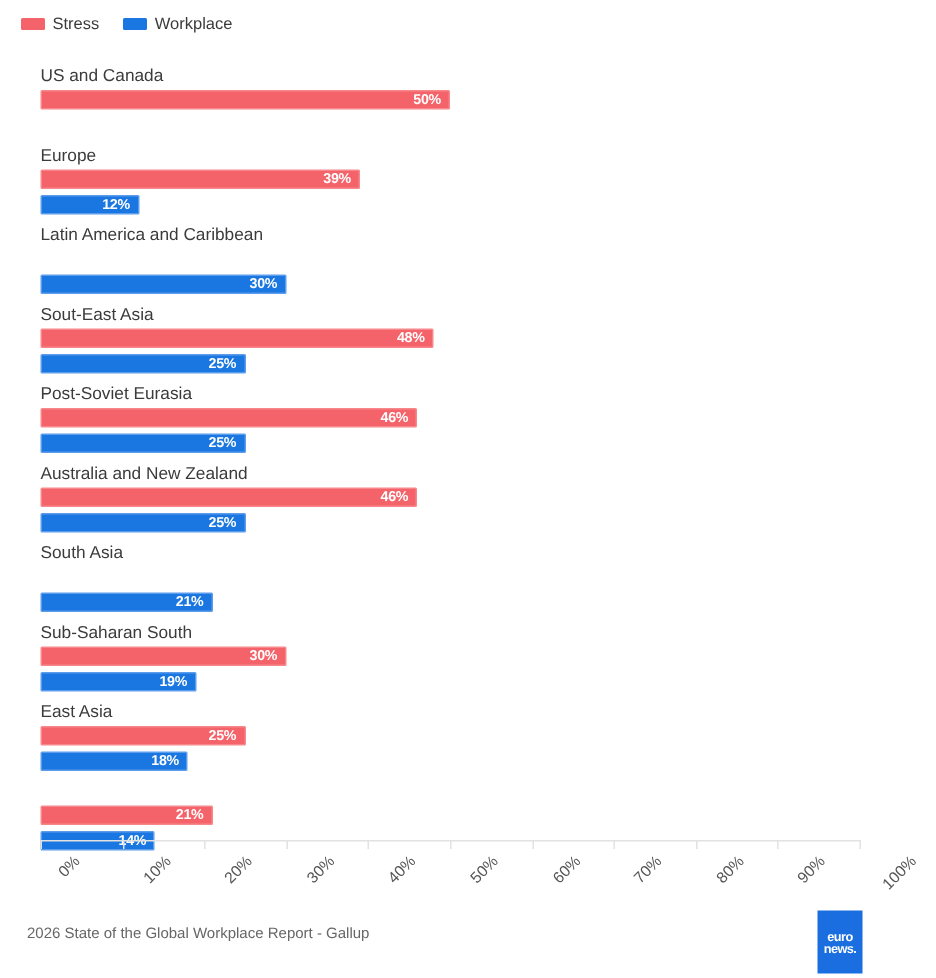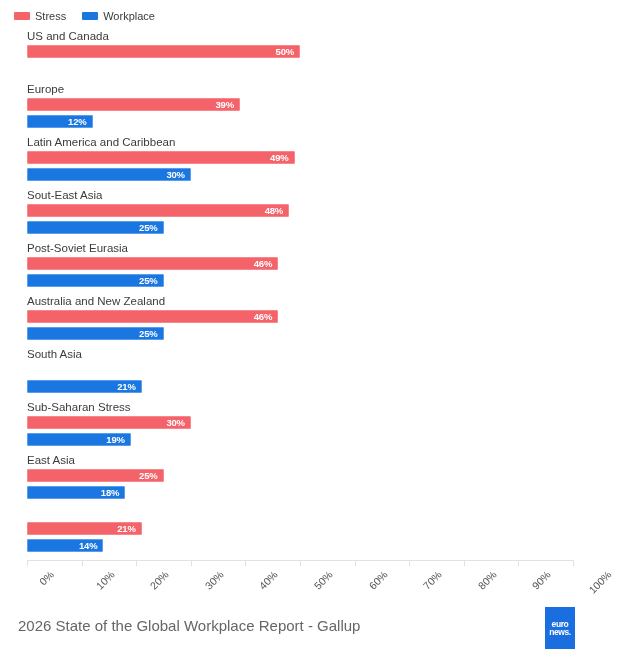--- a/index.html
+++ b/index.html
@@ -42,21 +42,21 @@
     font-size: 11px;
     color: #3b3b3b;
     line-height: 1;
     white-space: nowrap;
   }
 
   
   #plot {
     position: absolute;
     left: 0;
-    top: 29px;
+    top: 44px;
     width: 502px;
     height: 530px;
   }
   .group {
     position: absolute;
     left: 0;
     width: 624px;
     height: 53px;
   }
   .cat-label {
@@ -136,21 +136,21 @@
     position: absolute;
     left: 0;
     top: 600px;
     width: 624px;
     height: 52px;
   }
   #source-text {
     position: absolute;
     left: 18px;
     top: 17px;
-    font-size: 15px;
+    font-size: 10px;
     color: #666666;
     white-space: nowrap;
   }
   #euronews-logo {
     position: absolute;
     left: 545px;
     top: 607px;
     width: 30px;
     height: 42px;
     background: #1a6ee0;
@@ -192,23 +192,20 @@
       <div class="cat-label">Europe</div>
       <div class="bar bar-stress" style="width: 212.94px;">
         <span class="bar-value">39%</span>
       </div>
       <div class="bar bar-engagement" style="width: 65.52px;">
         <span class="bar-value">12%</span>
       </div>
     </div>
     <div class="group" style="top: 106px;">
       <div class="cat-label">Latin America and Caribbean</div>
-      <div class="bar bar-stress" style="width: 267.54px;">
-        <span class="bar-value">49%</span>
-      </div>
       <div class="bar bar-engagement" style="width: 163.8px;">
         <span class="bar-value">30%</span>
       </div>
     </div>
     <div class="group" style="top: 159px;">
       <div class="cat-label">Sout-East Asia</div>
       <div class="bar bar-stress" style="width: 262.08px;">
         <span class="bar-value">48%</span>
       </div>
       <div class="bar bar-engagement" style="width: 136.5px;">
@@ -233,21 +230,21 @@
         <span class="bar-value">25%</span>
       </div>
     </div>
     <div class="group" style="top: 318px;">
       <div class="cat-label">South Asia</div>
       <div class="bar bar-engagement" style="width: 114.66px;">
         <span class="bar-value">21%</span>
       </div>
     </div>
     <div class="group" style="top: 371px;">
-      <div class="cat-label">Sub-Saharan Stress</div>
+      <div class="cat-label">Sub-Saharan South</div>
       <div class="bar bar-stress" style="width: 163.8px;">
         <span class="bar-value">30%</span>
       </div>
       <div class="bar bar-engagement" style="width: 103.74px;">
         <span class="bar-value">19%</span>
       </div>
     </div>
     <div class="group" style="top: 424px;">
       <div class="cat-label">East Asia</div>
       <div class="bar bar-stress" style="width: 136.5px;">

